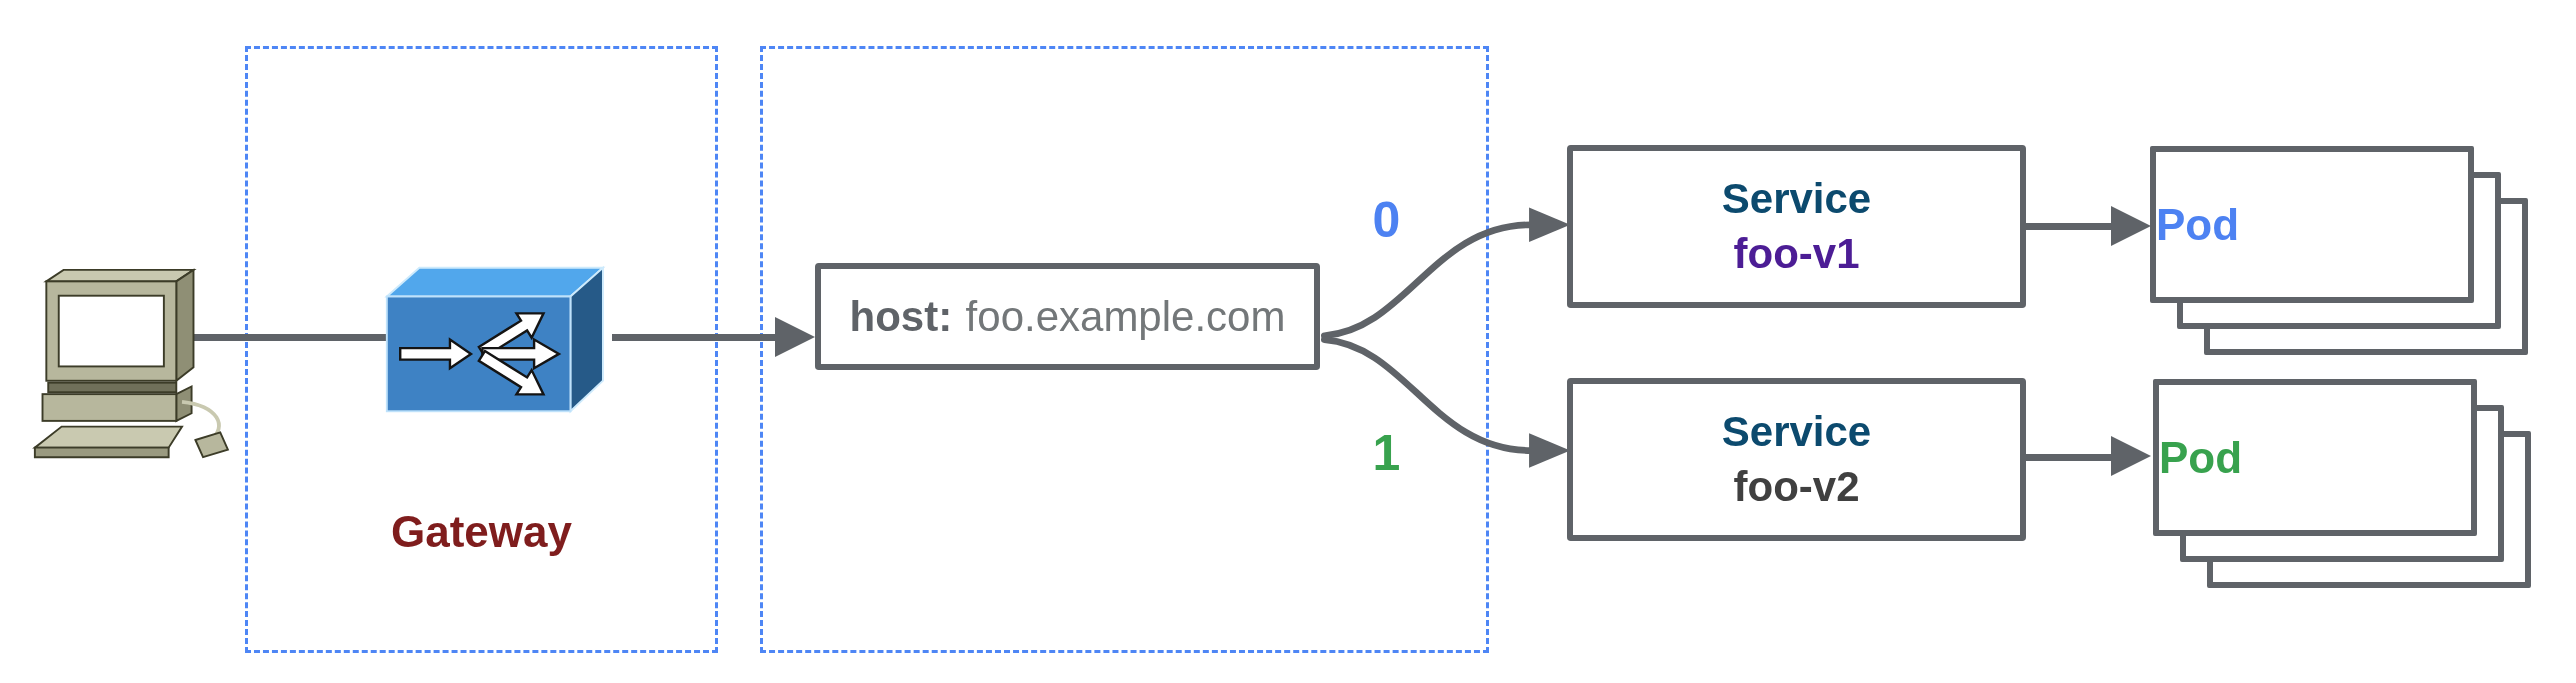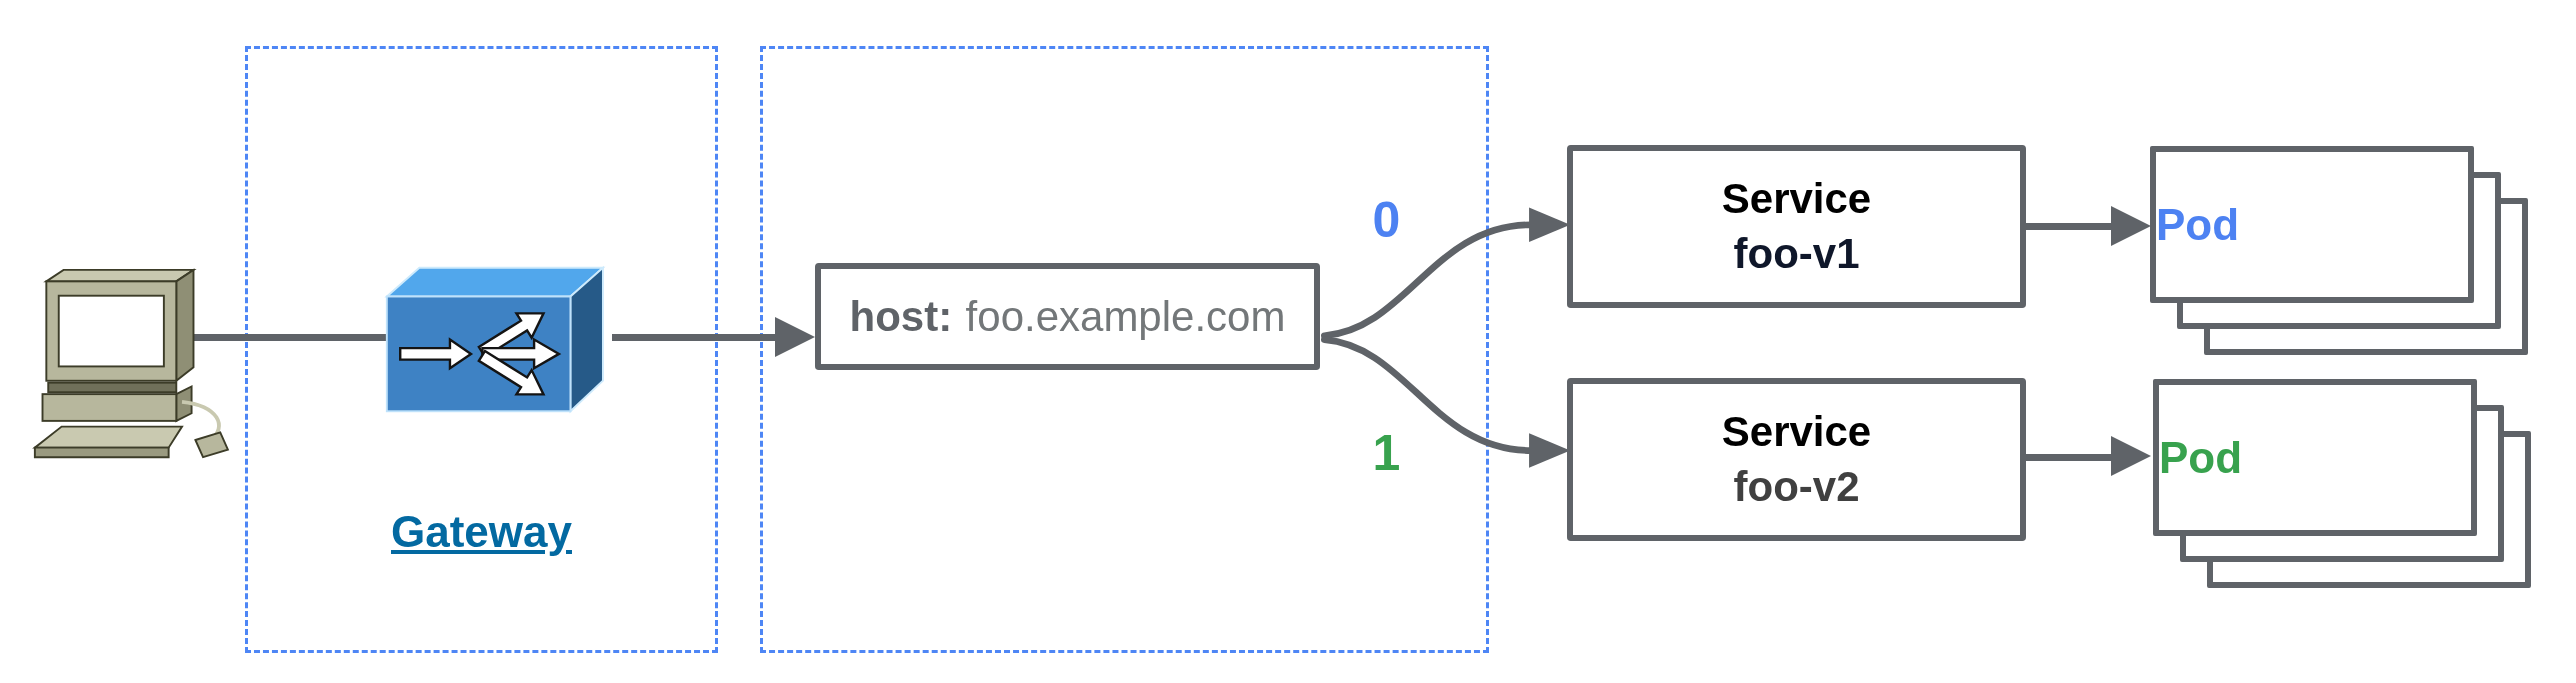--- a/index.html
+++ b/index.html
@@ -26,21 +26,21 @@
     line-height:57px;z-index:2;white-space:pre-line;
   }
   .node-box{
     position:absolute;box-sizing:border-box;background:#ffffff;
     border:6.7px solid #5f6368;border-radius:3.8px;display:flex;
     align-items:center;justify-content:center;z-index:4;
   }
   .host-text{font-size:42px;color:#737779;white-space:nowrap;}
   .host-key{font-weight:bold;color:#5f6368;margin-right:13.4px;}
   .service-box{flex-direction:column;gap:9.6px;}
-  .service-type{font-size:42px;font-weight:bold;color:#000000;line-height:1.1;}
+  .service-type{font-size:42px;font-weight:bold;color:#0c4a6e;line-height:1.1;}
   .service-name{font-size:42px;font-weight:bold;line-height:1.1;}
   .weight-label{
     position:absolute;width:105px;text-align:center;font-size:50px;
     font-weight:bold;z-index:4;
   }
   .pod-box{
     position:absolute;box-sizing:border-box;width:324px;height:157px;
     background:#ffffff;border:6.7px solid #5f6368;border-radius:1.9px;
     display:flex;align-items:center;justify-content:flex-start;
   }
@@ -92,40 +92,40 @@
       <g transform="rotate(-32)">
         <polygon points="4,-6 56,-6 56,-15 80,0 56,15 56,6 4,6" fill="#ffffff" stroke="#141414" stroke-width="2.5"></polygon>
       </g>
       <polygon points="4,-6 58,-6 58,-15 84,0 58,15 58,6 4,6" fill="#ffffff" stroke="#141414" stroke-width="2.5"></polygon>
       <g transform="rotate(32)">
         <polygon points="4,-6 56,-6 56,-15 80,0 56,15 56,6 4,6" fill="#ffffff" stroke="#141414" stroke-width="2.5"></polygon>
       </g>
     </g>
   </svg>
 
-  <div class="group-label" style="left: 245px; top: 503px; width: 473px; color: #0369a1; text-decoration: underline;"><span>Gateway</span><br></div>
+  <div class="group-label" style="left: 245px; top: 503px; width: 473px; color: #7f1d1d;"><span>Gateway</span><br></div>
 
   <div class="node-box" style="left:815px;top:263px;width:505px;height:107px;">
     <span class="host-text"><span class="host-key">host:</span><span>foo.example.com</span></span>
   </div>
 
 
   <svg class="curves-svg" width="2576" height="683" viewBox="0 0 2692 714">
     <path d="M 1384 351 C 1470 344 1498 235 1600 235" fill="none" stroke="#5f6368" stroke-width="7" stroke-linecap="round"></path>
     <polygon points="1598,217 1641,235 1598,253" fill="#5f6368"></polygon>
     <path d="M 1384 355 C 1470 362 1498 471 1600 471" fill="none" stroke="#5f6368" stroke-width="7" stroke-linecap="round"></path>
     <polygon points="1598,453 1641,471 1598,489" fill="#5f6368"></polygon>
   </svg>
 
   <div class="weight-label" style="left: 1334px; top: 191px; color: rgb(77, 130, 242);">0</div>
   <div class="weight-label" style="left: 1334px; top: 424px; color: rgb(56, 162, 78);">1</div>
 
   <div class="node-box service-box" style="left:1567px;top:145px;width:459px;height:163px;">
     <div class="service-type">Service</div>
-    <div class="service-name" style="color: #0f172a;">foo-v1</div>
+    <div class="service-name" style="color: #4c1d95;">foo-v1</div>
   </div>
   <div class="node-box service-box" style="left:1567px;top:378px;width:459px;height:163px;">
     <div class="service-type">Service</div>
     <div class="service-name" style="color: #404040;">foo-v2</div>
   </div>
 
   <div class="hline" style="left:2023px;top:223px;width:92px;"></div>
   <div class="arrowhead" style="left:2111px;top:206px;"></div>
   <div class="hline" style="left:2023px;top:454px;width:92px;"></div>
   <div class="arrowhead" style="left:2111px;top:436px;"></div>

